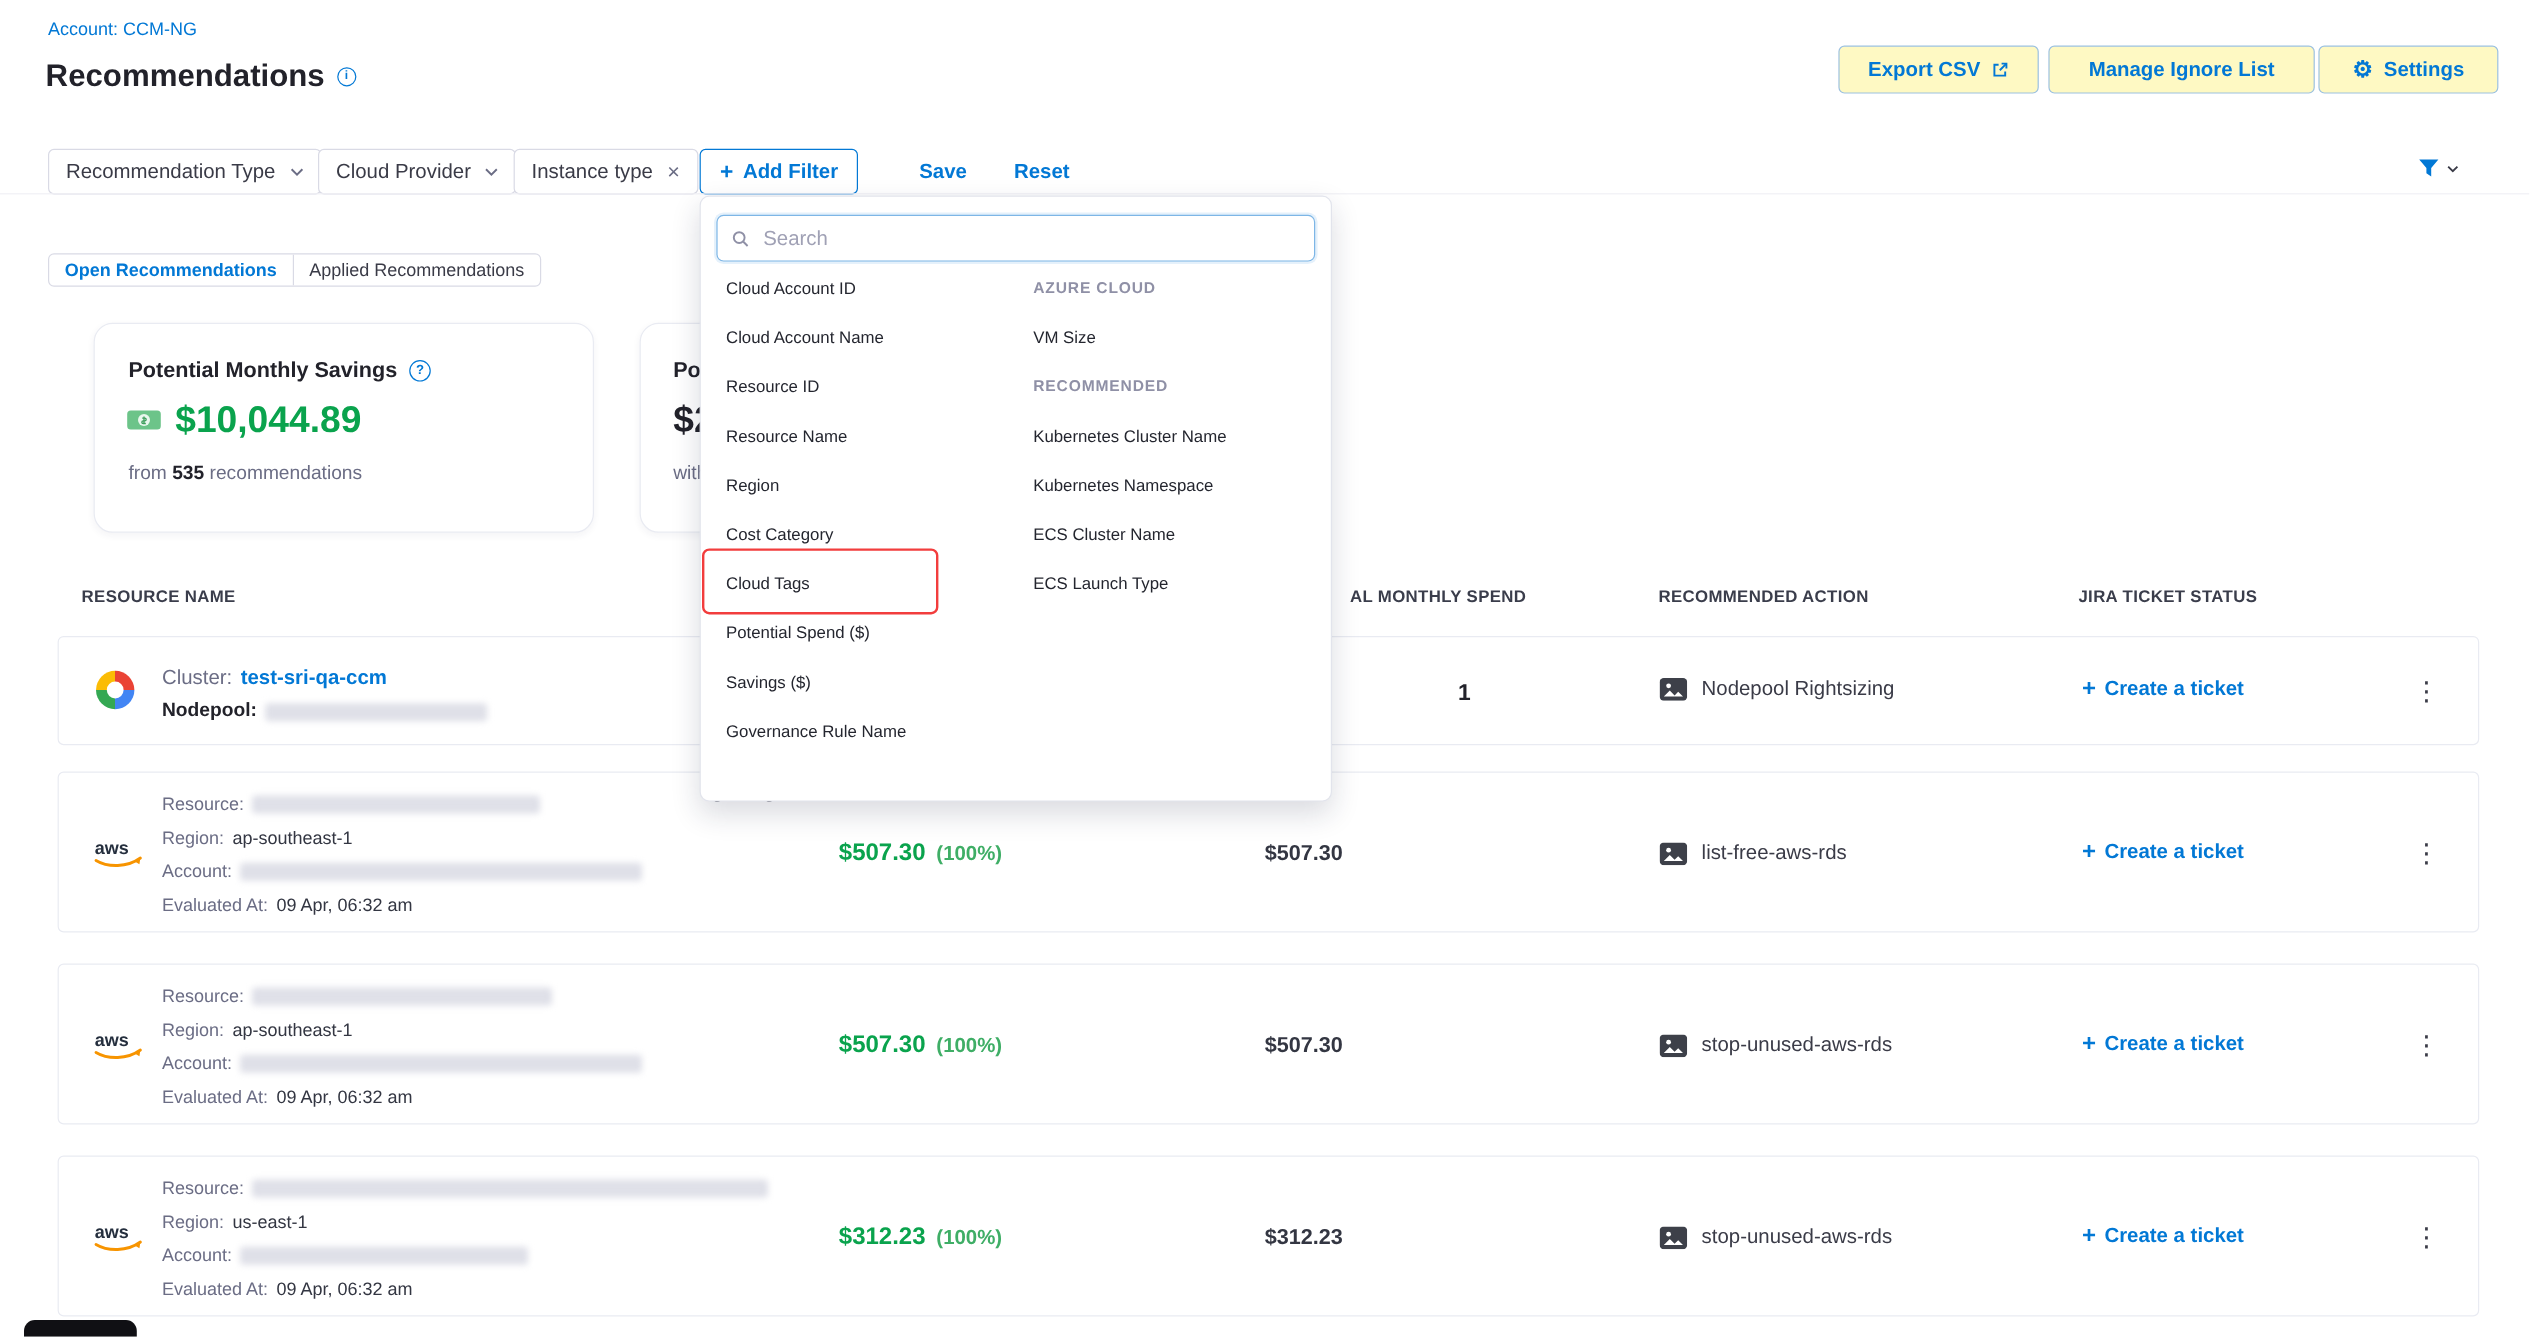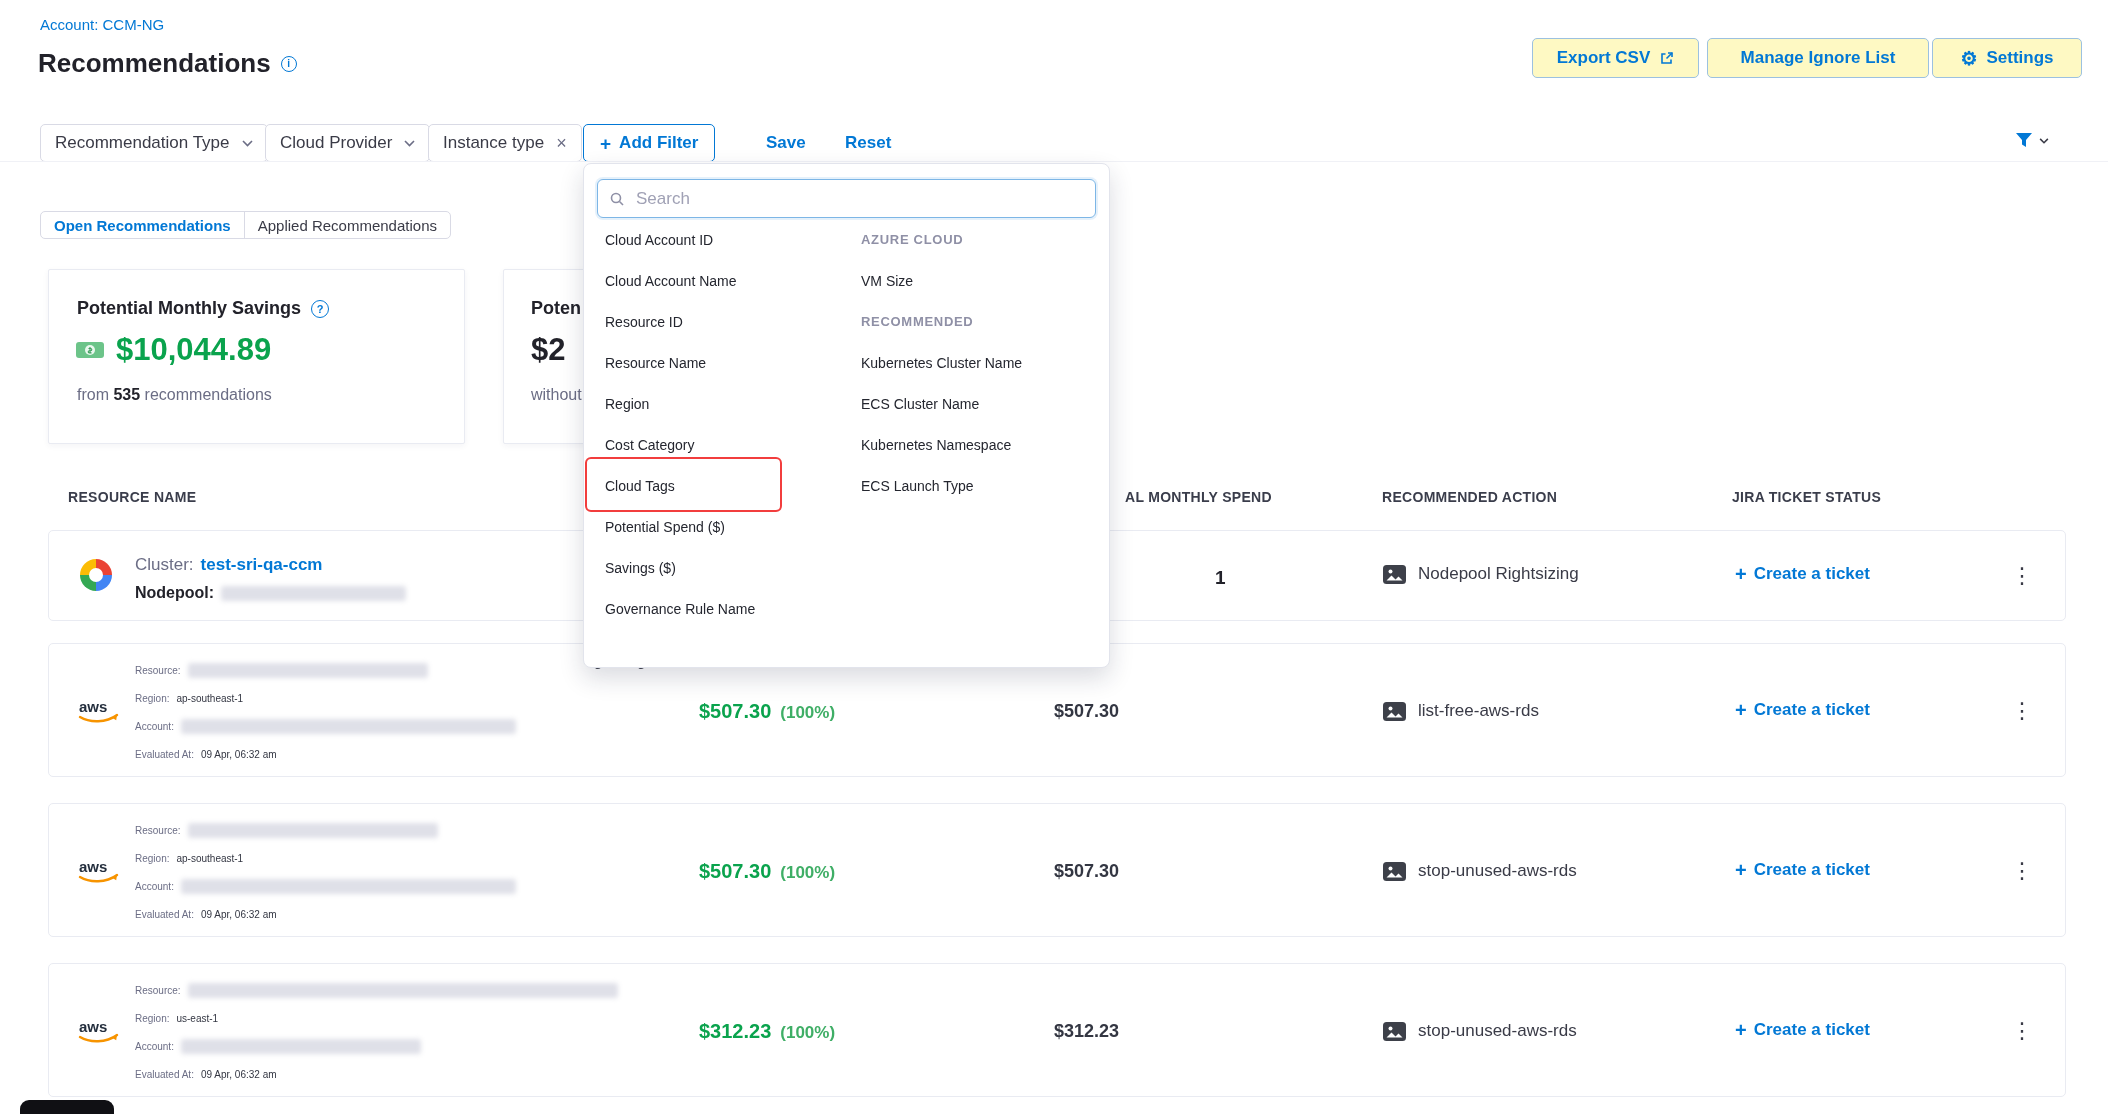--- a/index.html
+++ b/index.html
@@ -40,37 +40,37 @@
 
   
   .tabs{left:40px;top:211px;height:28px;display:flex;border:1px solid var(--border);
     border-radius:5px;background:#fff;overflow:hidden;}
   .tab{display:flex;align-items:center;padding:0 13px;font-size:15px;cursor:pointer;color:var(--body);}
   .tab.active{color:var(--accent);font-weight:700;}
   .tab.inactive{border-left:1px solid var(--border);}
 
   
   .card{top:269px;width:417px;height:175px;background:#fff;border:1px solid var(--cardBorder);
-    border-radius:2px;box-shadow:0 2px 6px rgba(40,45,80,.05);}
+    border-radius:16px;box-shadow:0 2px 6px rgba(40,45,80,.05);margin-left:30px;}
   .card-title{position:absolute;left:28px;top:28px;display:flex;align-items:center;gap:10px;
     font-size:18px;font-weight:600;color:var(--dark);}
   .card-amount-row{position:absolute;left:26px;top:62px;display:flex;align-items:center;gap:11px;}
   .card-amount{font-size:31px;font-weight:700;color:var(--green);}
   .card-amount.dark{color:var(--dark);}
   .card-sub{position:absolute;left:28px;top:116px;font-size:16px;color:var(--muted);}
   .card-sub b{color:var(--dark);}
 
   
   .th{top:489px;font-size:14px;font-weight:700;color:#3a3d4b;letter-spacing:.3px;}
   .row-card{left:48px;width:2018px;background:#fff;border:1px solid var(--cardBorder);border-radius:5px;}
   .lbl{color:var(--muted);}
   .val{color:#33364200;color:#333642;}
   .blob{display:inline-block;height:15px;border-radius:3px;background:#dfe0e8;filter:blur(2.5px);vertical-align:middle;}
   .r-lines{position:absolute;left:86px;top:12px;display:flex;flex-direction:column;}
-  .r-line{height:28px;display:flex;align-items:center;gap:7px;font-size:10px;white-space:nowrap;}
+  .r-line{height:28px;display:flex;align-items:center;gap:7px;font-size:15px;white-space:nowrap;}
   .savings{position:absolute;left:650px;top:56px;display:flex;align-items:baseline;gap:9px;white-space:nowrap;}
   .savings .amt{font-size:20px;font-weight:700;color:var(--green);}
   .savings .pct{font-size:17px;font-weight:600;color:var(--green2);}
   .spend{position:absolute;left:1005px;font-size:18px;font-weight:700;color:#333642;}
   .action{position:absolute;left:1334px;display:flex;align-items:center;gap:12px;font-size:17px;color:var(--body);white-space:nowrap;}
   .jira{position:absolute;left:1686px;display:flex;align-items:center;gap:7px;color:var(--accent);
     font-size:17px;font-weight:600;cursor:pointer;white-space:nowrap;}
   .jira .plus-glyph{font-size:20px;}
   .kebab{position:absolute;left:1962px;font-size:22px;color:var(--body);cursor:pointer;line-height:1;}
   .cluster-link{color:var(--accent);font-weight:600;cursor:pointer;}
@@ -386,22 +386,22 @@
       <div class="dd-row">Potential Spend ($)</div>
       <div class="dd-row">Savings ($)</div>
       <div class="dd-row">Governance Rule Name</div>
     </div>
 
     <div class="dd-col c2">
       <div class="dd-heading">AZURE CLOUD</div>
       <div class="dd-row">VM Size</div>
       <div class="dd-heading">RECOMMENDED</div>
       <div class="dd-row">Kubernetes Cluster Name</div>
+      <div class="dd-row">Kubernetes Namespace</div>
       <div class="dd-row">ECS Cluster Name</div>
-      <div class="dd-row">Kubernetes Namespace</div>
       <div class="dd-row">ECS Launch Type</div>
     </div>
 
     <div class="highlight-box"></div>
   </div>
 
   <div class="abs bottom-toast"></div>
 
 </div>
 

